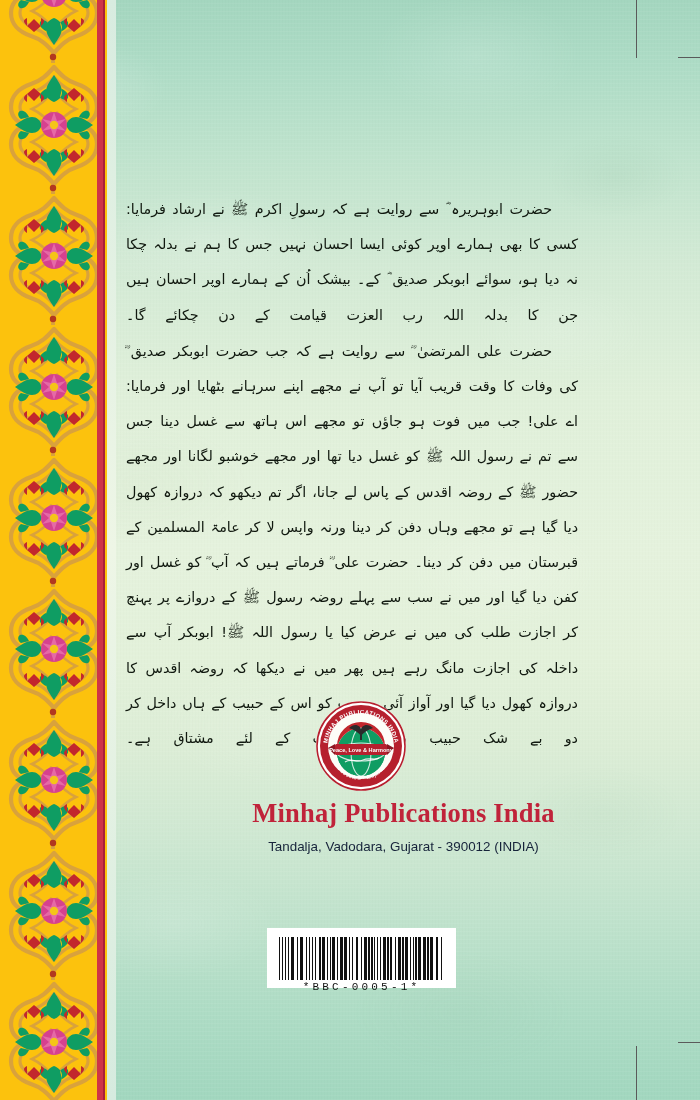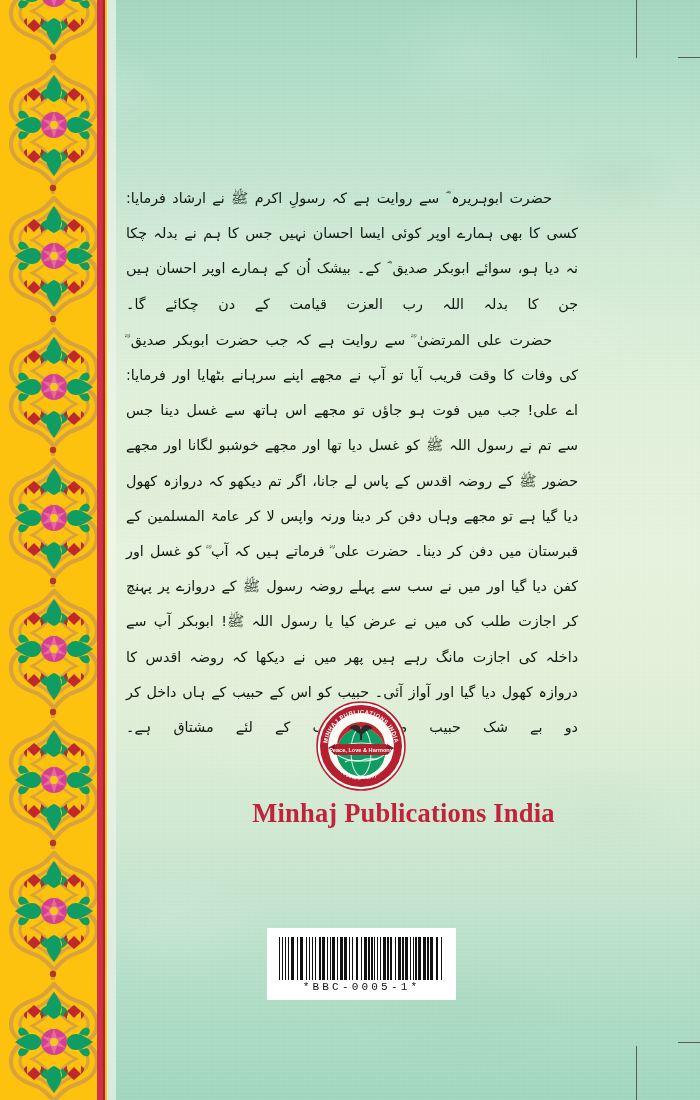--- a/index.html
+++ b/index.html
@@ -106,21 +106,21 @@
   
   .trim {
     position: absolute;
     background: #5a5a5a;
   }
 
   
   .urdu-block {
     position: absolute;
     left: 126px;
-    top: 181px;
+    top: 192px;
     width: 452px;
     direction: rtl;
     text-align: justify;
     text-align-last: justify;
     unicode-bidi: embed;
     color: #10180f;
   }
   .urdu-para {
     font-family: "DejaVu Sans", sans-serif;
     font-size: 14.3px;
@@ -184,21 +184,21 @@
     font-style: italic;
     text-decoration: underline;
   }
 
   
   .barcode-box {
     position: absolute;
     left: 267px;
     top: 928px;
     width: 189px;
-    height: 72px;
+    height: 60px;
     background: #ffffff;
     padding: 0;
   }
   .barcode-bars {
     position: absolute;
     left: 12px;
     top: 9px;
     width: 165px;
     height: 43px;
   }
@@ -361,20 +361,21 @@
         <textPath href="#arcTop" startOffset="50%" text-anchor="middle">MINHAJ PUBLICATIONS INDIA</textPath>
       </text>
       <text font-family="'Liberation Sans',sans-serif" font-size="5.6" font-style="italic" fill="#ffffff" letter-spacing=".4">
         <textPath href="#arcBot" startOffset="50%" text-anchor="middle">Vadodara - Gujarat</textPath>
       </text>
     </svg>
   </div>
 
   <div class="pub-block">
     <div class="pub-name">Minhaj Publications India</div>
+    <div class="pub-addr">Tandalja, Vadodara, Gujarat  - 390012  (INDIA)</div>
   </div>
 
   <div class="barcode-box">
     <div class="barcode-bars" id="barcode-bars">
         <i style="left: 0px; width: 1.4px;"></i>
         <i style="left: 2.9px; width: 1.4px;"></i>
         <i style="left: 5.8px; width: 1.4px;"></i>
         <i style="left: 8.7px; width: 1.4px;"></i>
         <i style="left: 11.6px; width: 3px;"></i>
         <i style="left: 17.8px; width: 1.4px;"></i>

